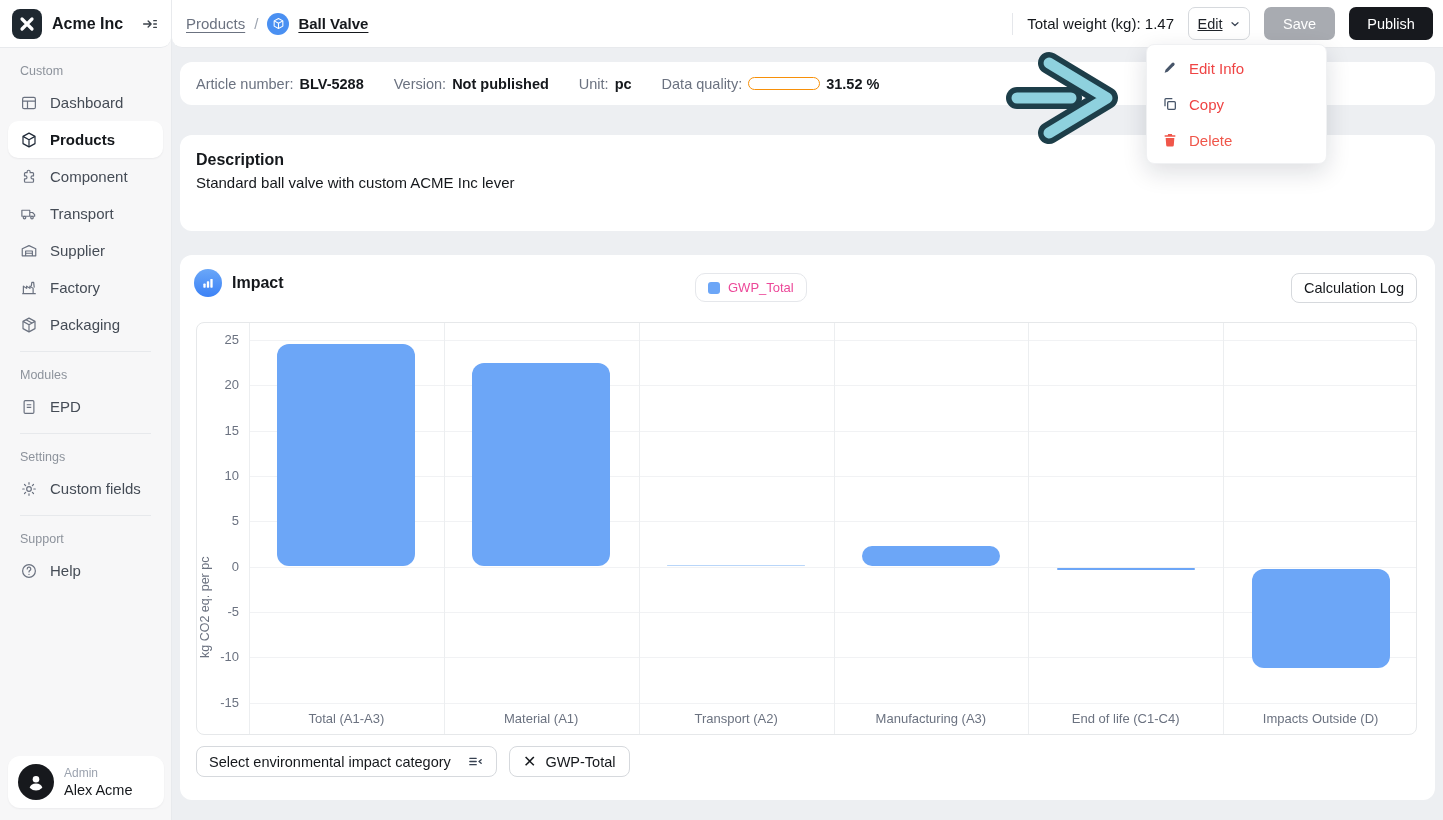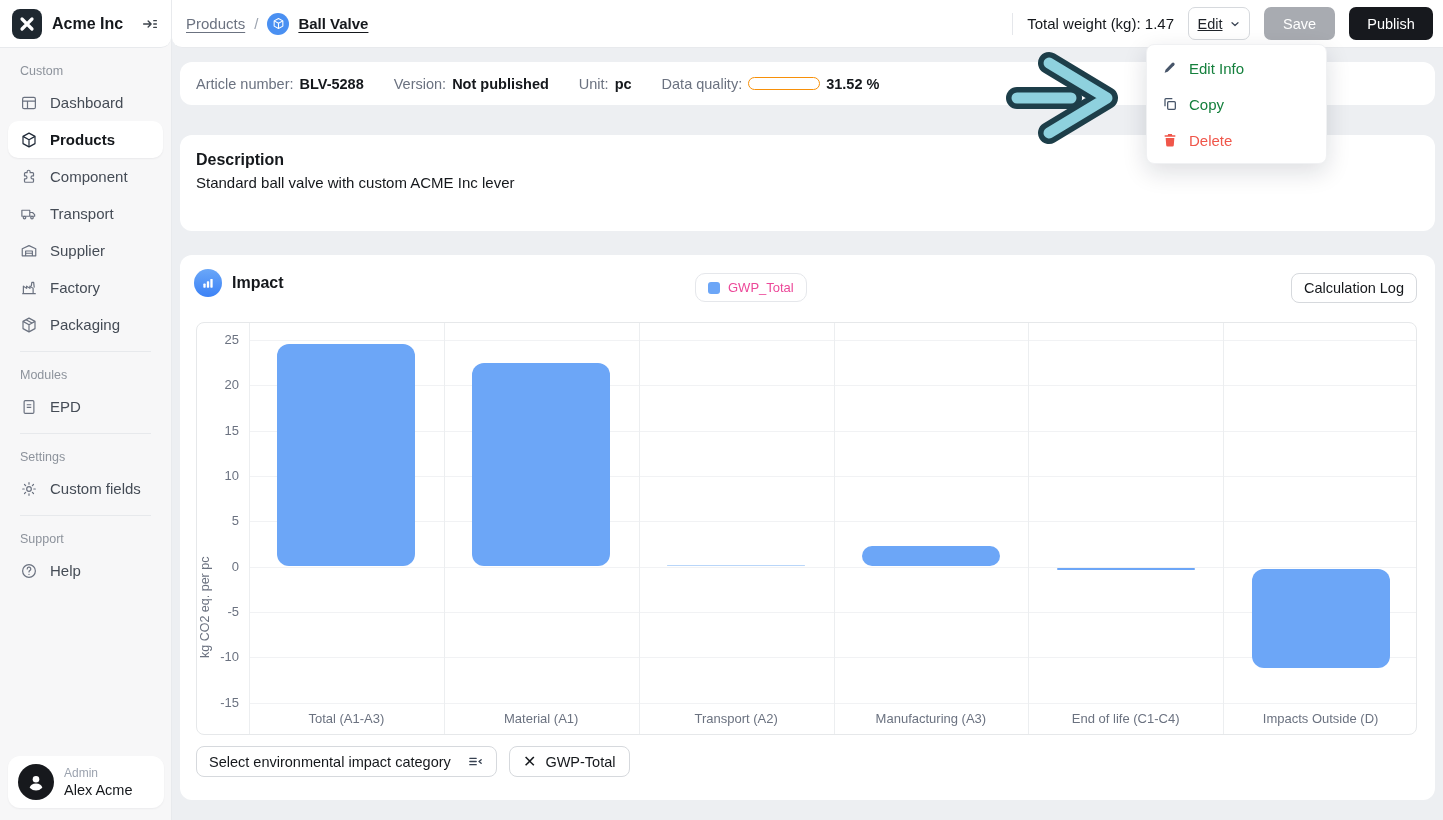--- a/index.html
+++ b/index.html
@@ -89,21 +89,21 @@
     border:1px solid #d6d9dd; border-radius:8px; background:#fff; display:flex; align-items:center;
     justify-content:space-between; padding:12px 12px; font-size:14.5px; color:#15181c; cursor:pointer; }
   .chip { position:absolute; left:329px; top:491px; height:31px; border:1px solid #d6d9dd;
     border-radius:8px; background:#fff; display:flex; align-items:center; gap:9px; padding:0 13px;
     font-size:14.5px; color:#15181c; cursor:pointer; }
   .chip-x { font-size:16px; color:#15181c; line-height:1; }
   
   .menu { position:absolute; left:1146px; top:44px; width:181px; background:#fff; border-radius:8px;
     border:1px solid #f0f1f3; box-shadow:0 8px 24px rgba(16,24,40,.14); padding:5px 0; z-index:30; }
   .menu-item { display:flex; align-items:center; gap:11px; height:36px; padding:0 14px;
-    font-size:15px; color:#15803d; cursor:pointer; }
+    font-size:15px; color:#ef4444; cursor:pointer; }
   .menu-item .mi { display:flex; color:#475569; width:17px; justify-content:center; }
   .menu-item.danger, .menu-item.danger .mi { color:#f0564a; }
   
   .big-arrow { position:absolute; left:1003px; top:50px; z-index:40; pointer-events:none; }
 </style>
 </head>
 <body>
 
 <div class="page">
 

